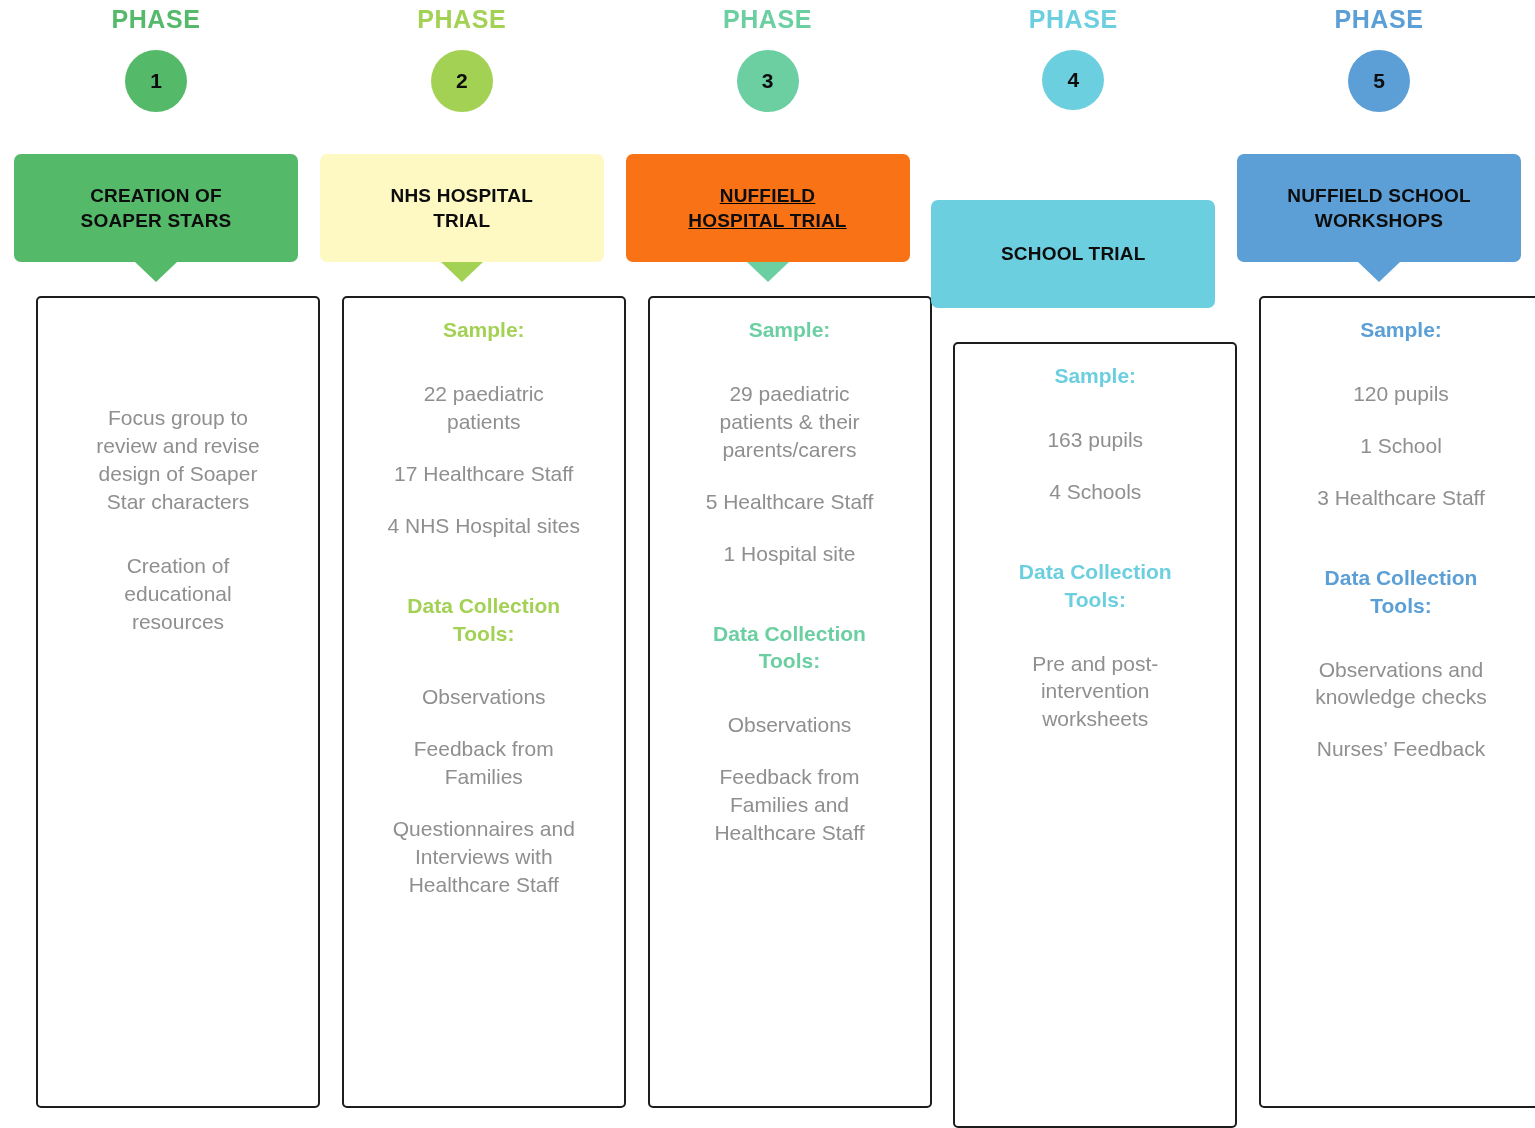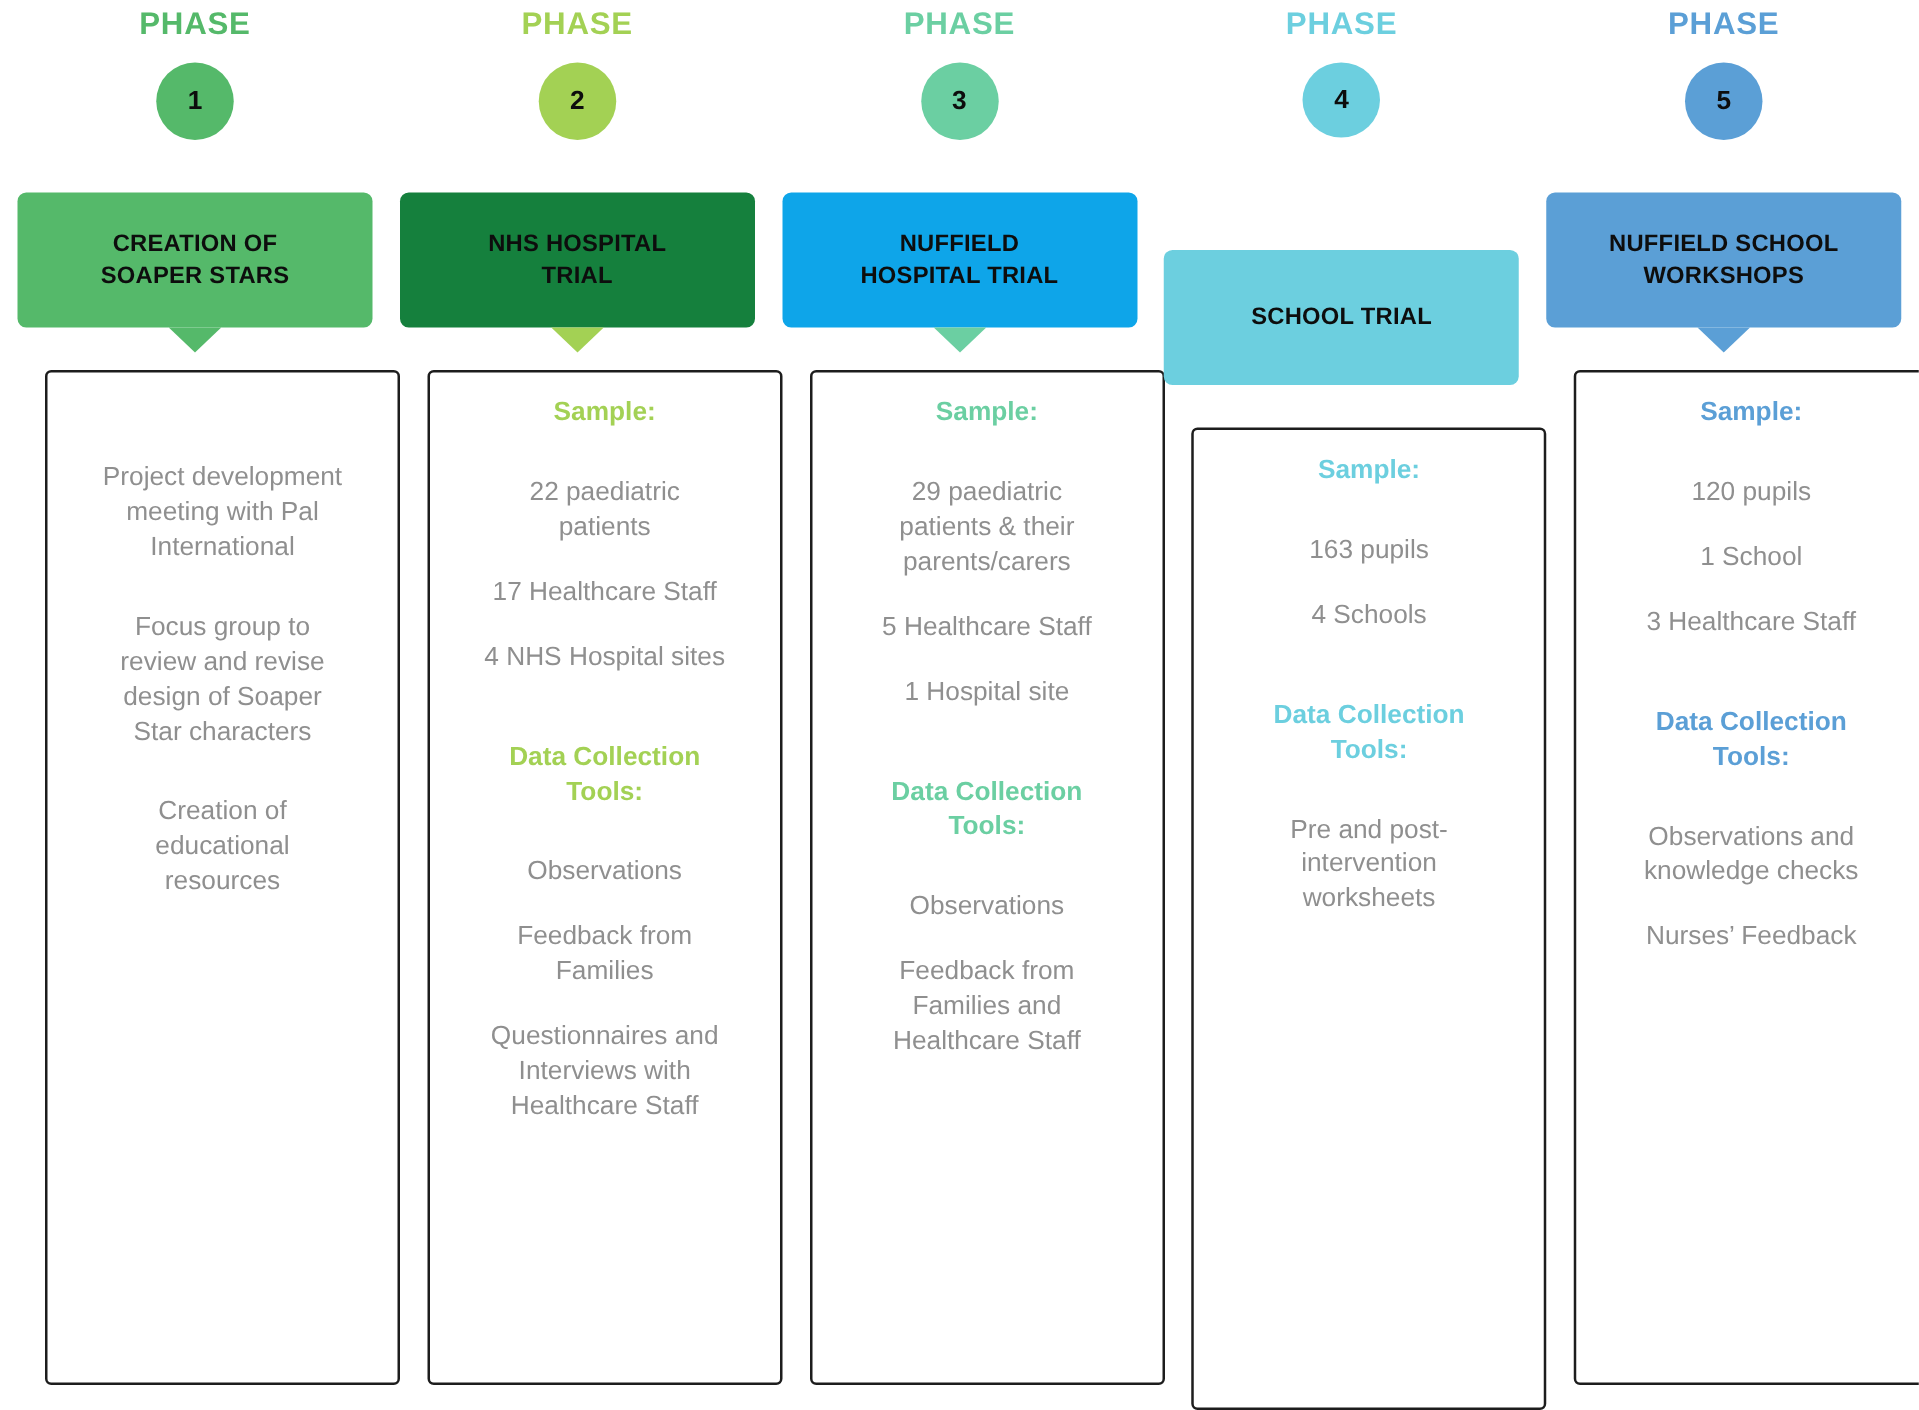--- a/index.html
+++ b/index.html
@@ -137,40 +137,37 @@
       <div class="phase-circle" style="background: rgb(85, 185, 106);">1</div>
       <div class="banner-wrap">
         <div class="banner" style="background: rgb(85, 185, 106);">
           <div class="banner-label">CREATION OF
 SOAPER STARS</div>
         </div>
         <div class="banner-arrow" style="border-top-color: rgb(85, 185, 106);"></div>
       </div>
       <div class="card">
         <div class="sp-l"></div>
-        <div class="card-item">Project development
-meeting with Pal
-International</div>
         <div class="sp-m"></div>
         <div class="card-item">Focus group to
 review and revise
 design of Soaper
 Star characters</div>
         <div class="sp-m"></div>
         <div class="card-item">Creation of
 educational
 resources</div>
         <div class="sp-m"></div>
       </div>
     </div>
     <div class="phase-col">
       <div class="phase-word" style="color: rgb(163, 209, 84);">PHASE</div>
       <div class="phase-circle" style="background: rgb(163, 209, 84);">2</div>
       <div class="banner-wrap">
-        <div class="banner" style="background: #15803d;">
+        <div class="banner" style="background: #fef9c3;">
           <div class="banner-label">NHS HOSPITAL
 TRIAL</div>
         </div>
         <div class="banner-arrow" style="border-top-color: rgb(163, 209, 84);"></div>
       </div>
       <div class="card">
         <div class="card-heading" style="color: rgb(163, 209, 84);">Sample:</div>
         <div class="sp-m"></div>
         <div class="card-item">22 paediatric
 patients</div>
@@ -189,21 +186,21 @@
         <div class="sp-s"></div>
         <div class="card-item">Questionnaires and
 Interviews with
 Healthcare Staff</div>
       </div>
     </div>
     <div class="phase-col">
       <div class="phase-word" style="color: rgb(107, 207, 162);">PHASE</div>
       <div class="phase-circle" style="background: rgb(107, 207, 162);">3</div>
       <div class="banner-wrap">
-        <div class="banner" style="background: #0ea5e9;">
+        <div class="banner" style="background: #f97316; text-decoration: underline;">
           <div class="banner-label">NUFFIELD
 HOSPITAL TRIAL</div>
         </div>
         <div class="banner-arrow" style="border-top-color: rgb(107, 207, 162);"></div>
       </div>
       <div class="card">
         <div class="card-heading" style="color: rgb(107, 207, 162);">Sample:</div>
         <div class="sp-m"></div>
         <div class="card-item">29 paediatric
 patients &amp; their

